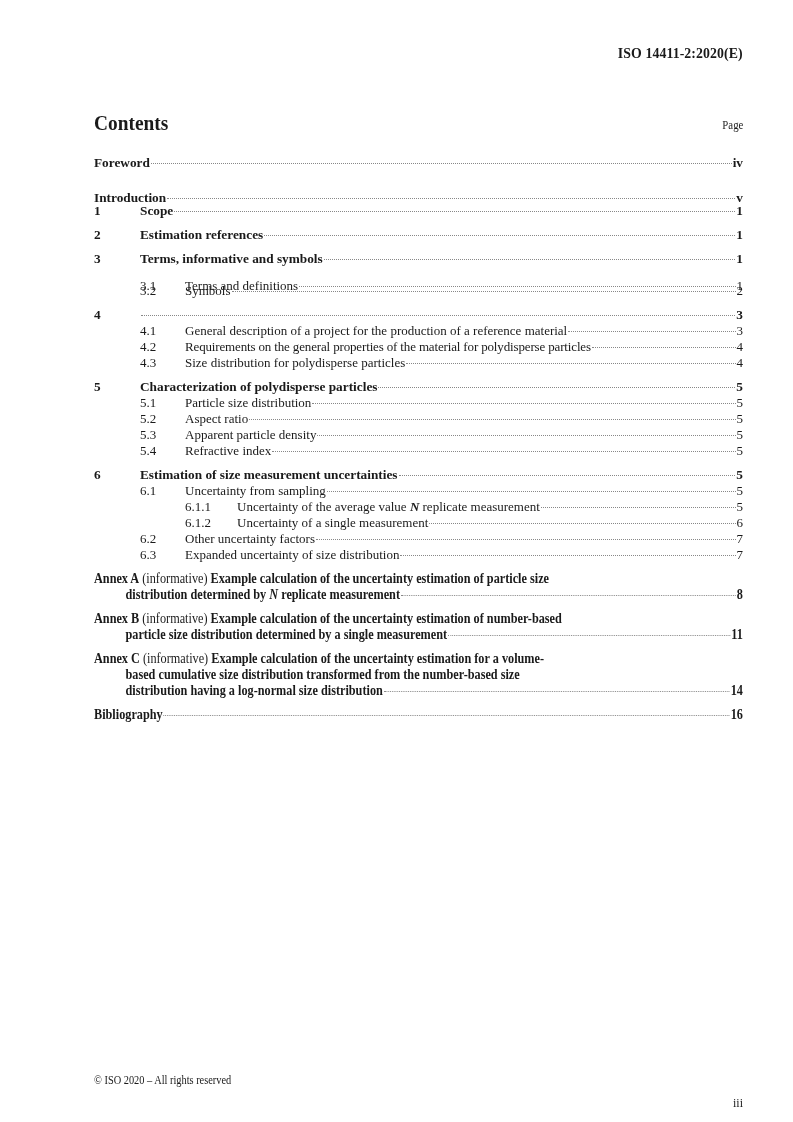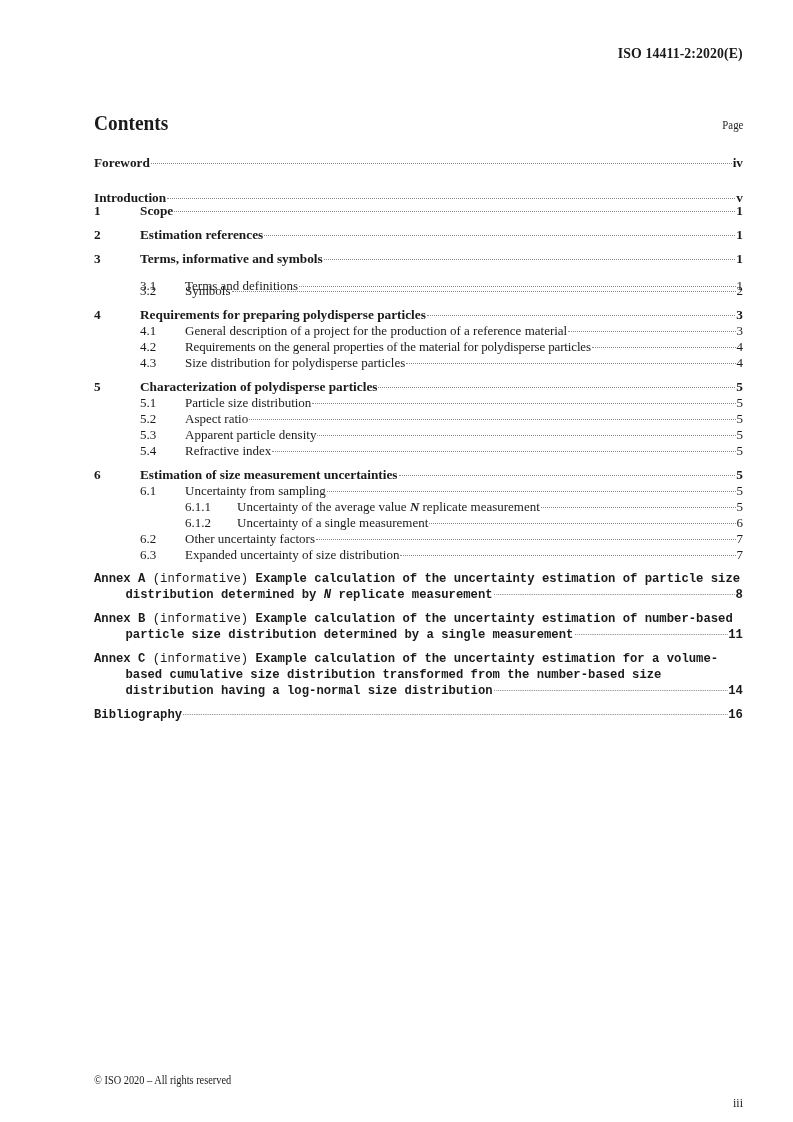--- a/index.html
+++ b/index.html
@@ -19,21 +19,21 @@
     .row .text { flex: none; }
     .row .leader { flex: 1 1 auto; border-bottom: 1px dotted #888; margin: 0 1px; transform: translateY(-3px); min-width: 4px; }
     .row .pg { flex: none; text-align: left; }
     .lvl0 { font-size: 13.3px; font-weight: bold; }
     .lvl0 .num { width: 46px; }
     .lvl1 { font-size: 13px; padding-left: 46px; }
     .lvl1 .num { width: 45px; }
     .lvl2 { font-size: 13px; padding-left: 91px; }
     .lvl2 .num { width: 52px; }
     .annex { position: absolute; left: 0; right: 0; font-size: 13.6px; font-weight: bold;
-             line-height: 16px; font-family: Liberation Mono, monospace; }
+             line-height: 16px; font-family: Liberation Serif, serif; }
     .annex .inner { transform: scaleX(0.9); transform-origin: left top; width: 721px; }
     .annex .informative { font-weight: normal; }
     .annex .line { display: flex; align-items: baseline; white-space: nowrap; }
     .annex .cont { padding-left: 35px; }
     .annex .leader { flex: 1 1 auto; border-bottom: 1px dotted #888; margin: 0 1px; transform: translateY(-3px); }
     .footer-left { position: absolute; top: 1074px; left: 94px; font-size: 11.5px;
                    transform: scaleX(0.9); transform-origin: left center; }
     .footer-right { position: absolute; top: 1096px; right: 50px; font-size: 12px; }
     .it { font-style: italic; }
   </style>
@@ -86,21 +86,20 @@
   </div>
   <div class="row lvl1" style="top:283px">
     <span class="num">3.2</span>
     <span class="text">Symbols</span>
     <span class="leader"></span>
     <span class="pg">2</span>
   </div>
 
   <div class="row lvl0" style="top:307px">
     <span class="num">4</span>
-    <span class="text">Requirements for preparing polydisperse particles</span>
     <span class="leader"></span>
     <span class="pg">3</span>
   </div>
   <div class="row lvl1" style="top:323px">
     <span class="num">4.1</span>
     <span class="text">General description of a project for the production of a reference material</span>
     <span class="leader"></span>
     <span class="pg">3</span>
   </div>
   <div class="row lvl1" style="top:339px">

